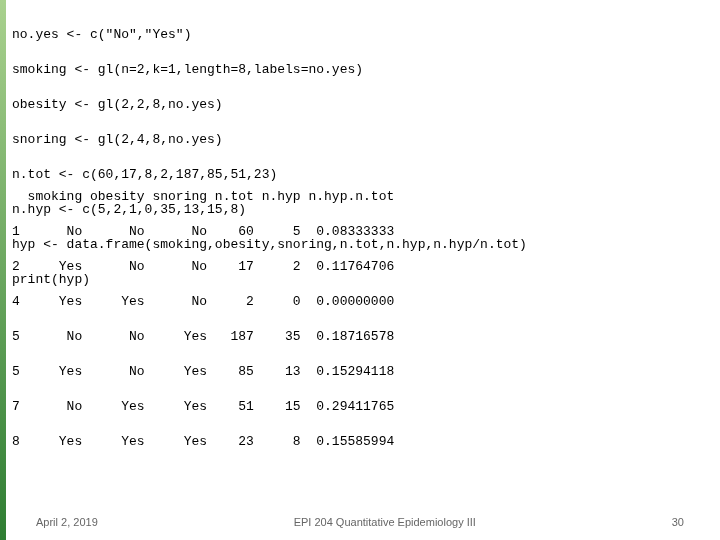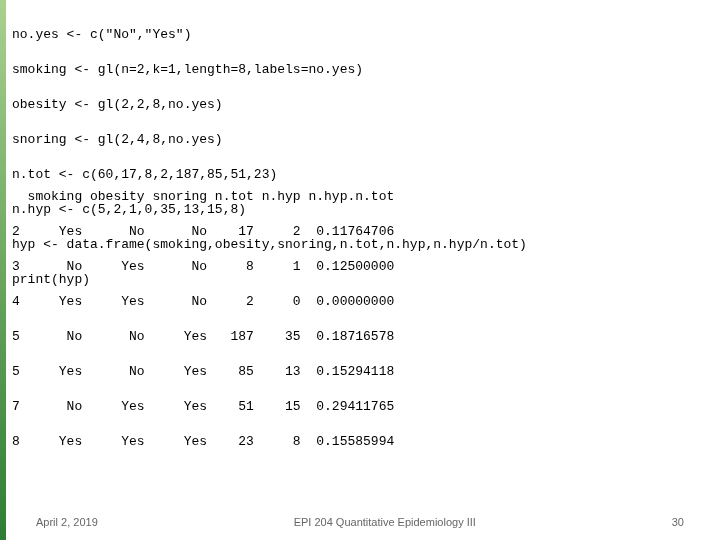--- a/index.html
+++ b/index.html
@@ -62,22 +62,22 @@
 <div>obesity &lt;- gl(2,2,8,no.yes)</div>
 <div>snoring &lt;- gl(2,4,8,no.yes)</div>
 <div>n.tot &lt;- c(60,17,8,2,187,85,51,23)</div>
 <div>n.hyp &lt;- c(5,2,1,0,35,13,15,8)</div>
 <div>hyp &lt;- data.frame(smoking,obesity,snoring,n.tot,n.hyp,n.hyp/n.tot)</div>
 <div>print(hyp)</div>
 </div>
 
 <div class="table-block">
 <div>  smoking obesity snoring n.tot n.hyp n.hyp.n.tot</div>
+<div>1      No      No      No    60     5  0.08333333</div>
 <div>2     Yes      No      No    17     2  0.11764706</div>
-<div>3      No     Yes      No     8     1  0.12500000</div>
 <div>4     Yes     Yes      No     2     0  0.00000000</div>
 <div>5      No      No     Yes   187    35  0.18716578</div>
 <div>5     Yes      No     Yes    85    13  0.15294118</div>
 <div>7      No     Yes     Yes    51    15  0.29411765</div>
 <div>8     Yes     Yes     Yes    23     8  0.15585994</div>
 </div>
 
 <div class="footer">
   <span>April 2, 2019</span>
   <span class="footer-center">EPI 204 Quantitative Epidemiology III</span>

